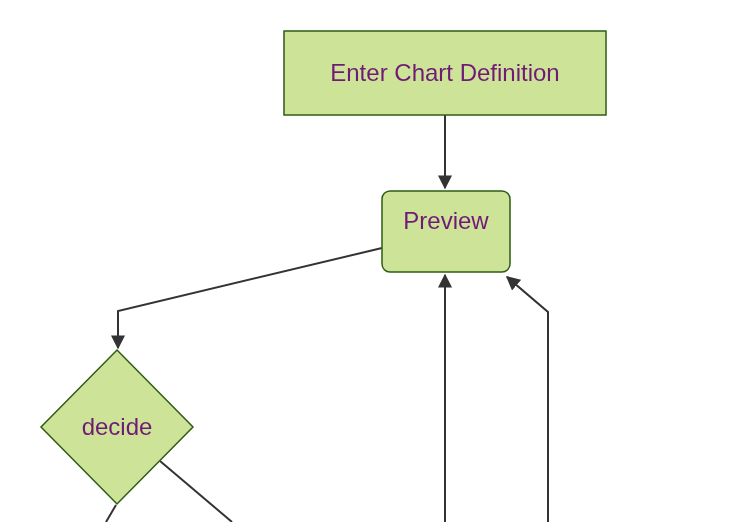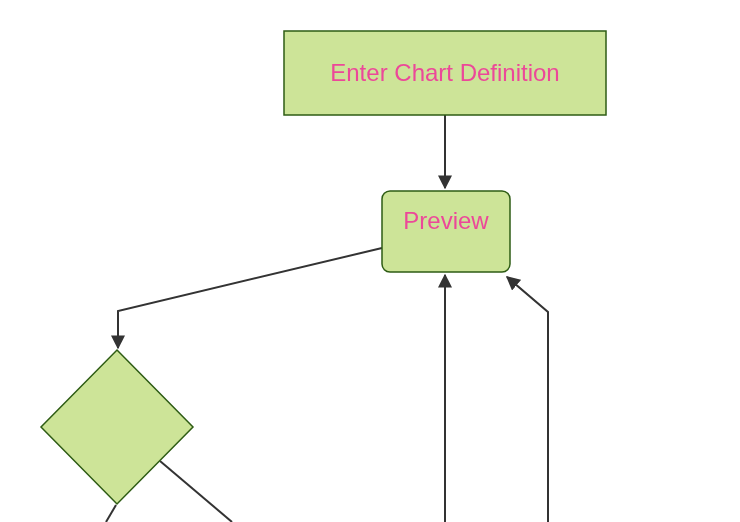--- a/index.html
+++ b/index.html
@@ -14,21 +14,21 @@
   .canvas svg { position: absolute; left: 0; top: 0; }
   .edge { fill: none; stroke-width: 2; }
   .node-shape { stroke-width: 1.5; }
   .node-label {
     position: absolute;
     display: flex;
     align-items: center;
     justify-content: center;
     text-align: center;
     font-size: 24px;
-    color: #ec4899;
+    color: #701a75;
     pointer-events: none;
     white-space: nowrap;
   }
   .label-enter   { left: 284px; top: 31px;  width: 322px; height: 84px;  }
   .label-preview { left: 382px; top: 180px; width: 128px; height: 81px;  }
   .label-decide  { left: 41px;  top: 350px; width: 152px; height: 154px; }
 </style>
 </head>
 <body>
 
@@ -54,14 +54,15 @@
       <rect class="node-shape" x="284" y="31" width="322" height="84" fill="#cde498" stroke="#2e5c14"></rect>
       <rect class="node-shape" x="382" y="191" width="128" height="81" rx="8" ry="8" fill="#cde498" stroke="#2e5c14"></rect>
       <polygon class="node-shape" points="117,350 193,427 117,504 41,427" fill="#cde498" stroke="#2e5c14"></polygon>
     </g>
   </svg>
 
   <div class="node-label label-enter">Enter Chart Definition</div>
 
   <div class="node-label label-preview">Preview</div>
 
+  <div class="node-label label-decide">decide</div>
 
 </div>
 
 </body></html>

